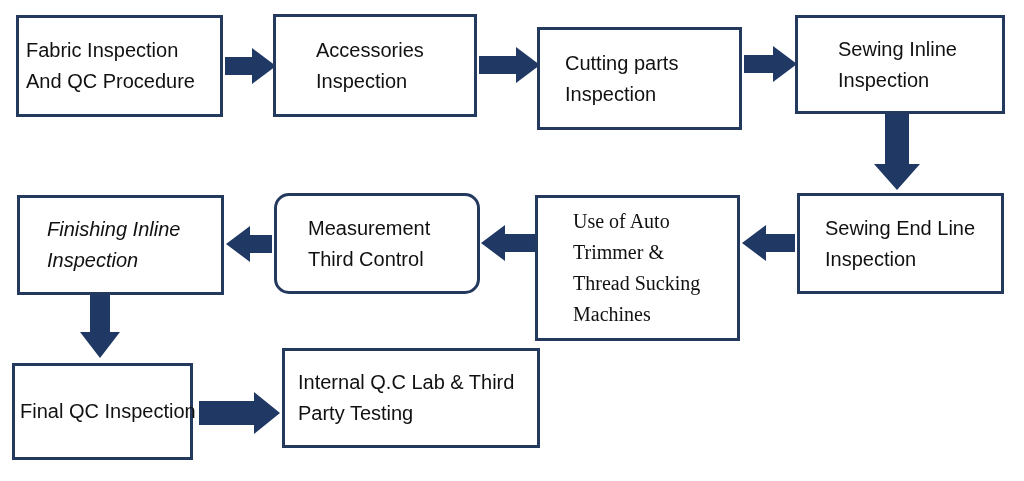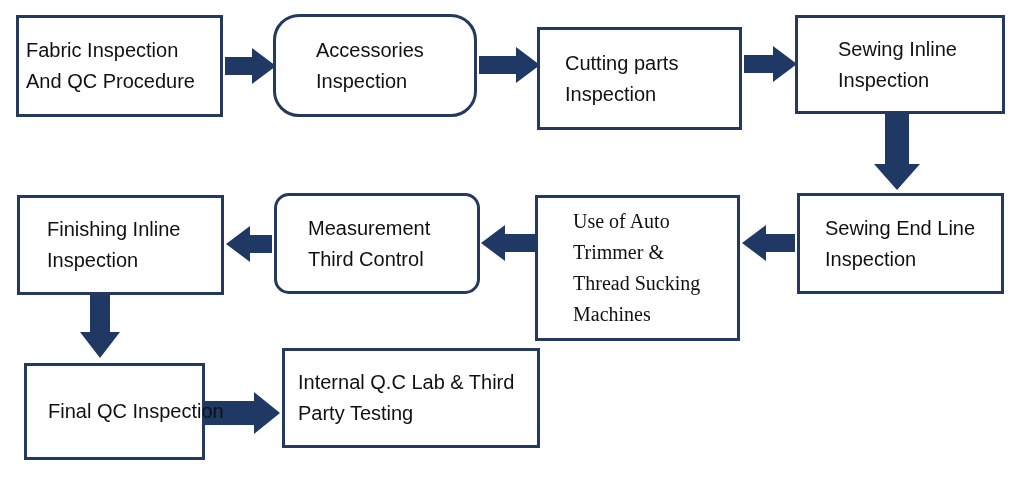--- a/index.html
+++ b/index.html
@@ -25,28 +25,28 @@
     display: flex;
     flex-direction: column;
     justify-content: center;
     color: var(--text);
     font-size: 20px;
     line-height: 31px;
   }
   .line { display: block; white-space: nowrap; }
   
   .n1  { left: 16px;  top: 15px;  width: 207px; height: 102px; padding-left: 7px;  }
-  .n2  { left: 273px; top: 14px;  width: 204px; height: 103px; padding-left: 40px; border-radius: 26px; }
+  .n2  { left: 273px; top: 14px;  width: 204px; height: 103px; padding-left: 40px; }
   .n3  { left: 537px; top: 27px;  width: 205px; height: 103px; padding-left: 25px; }
   .n4  { left: 795px; top: 15px;  width: 210px; height: 99px;  padding-left: 40px; }
   .n5  { left: 797px; top: 193px; width: 207px; height: 101px; padding-left: 25px; }
   .n6  { left: 535px; top: 195px; width: 205px; height: 146px; padding-left: 35px; font-family: Liberation Serif, serif; }
-  .n7  { left: 17px;  top: 195px; width: 207px; height: 100px; padding-left: 27px; }
+  .n7  { left: 17px;  top: 195px; width: 207px; height: 100px; padding-left: 27px; font-style: italic; }
   .n8  { left: 274px; top: 193px; width: 206px; height: 101px; padding-left: 31px; border-radius: 15px; }
-  .n9  { left: 24px;  top: 363px; width: 181px; height: 97px;  padding-left: 21px;  }
+  .n9  { left: 12px;  top: 363px; width: 181px; height: 97px;  padding-left: 5px;  }
   .n10 { left: 282px; top: 348px; width: 258px; height: 100px; padding-left: 13px; }
   .arrow-layer {
     position: absolute;
     left: 0; top: 0;
     width: 1024px; height: 481px;
     pointer-events: none;
   }
   .arrow-layer polygon { fill: var(--arrow); }
 </style>
 </head>

